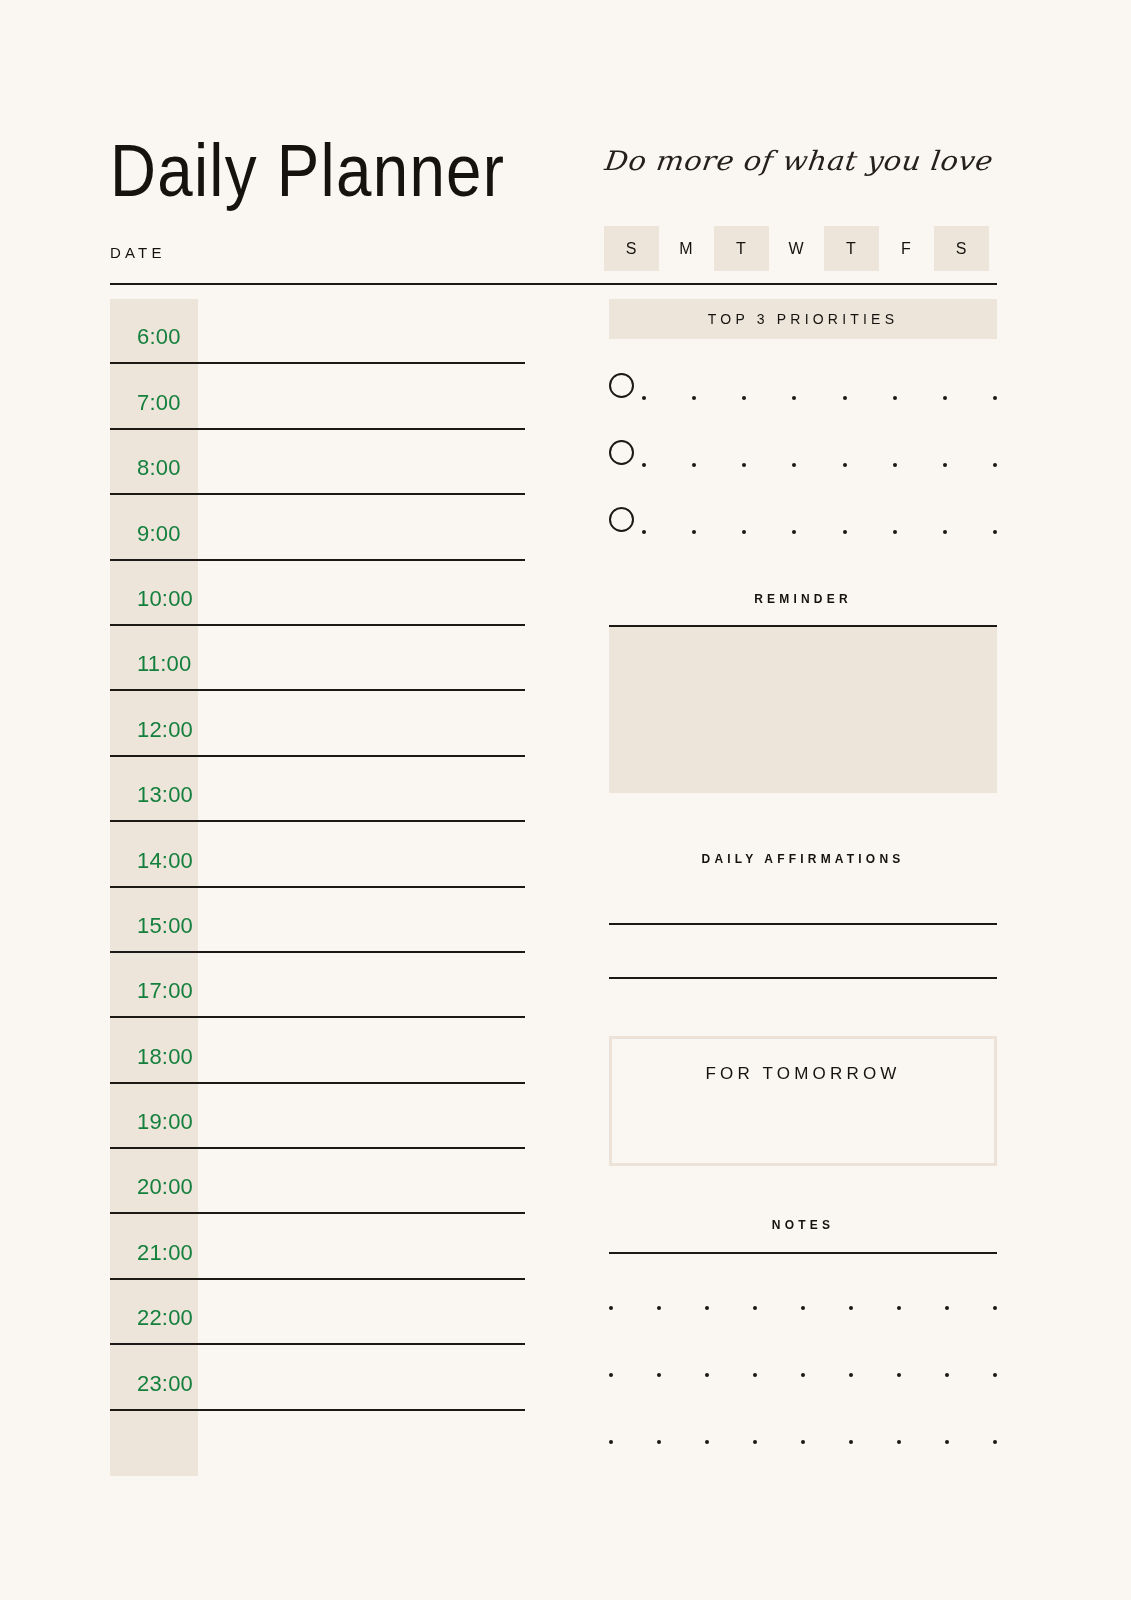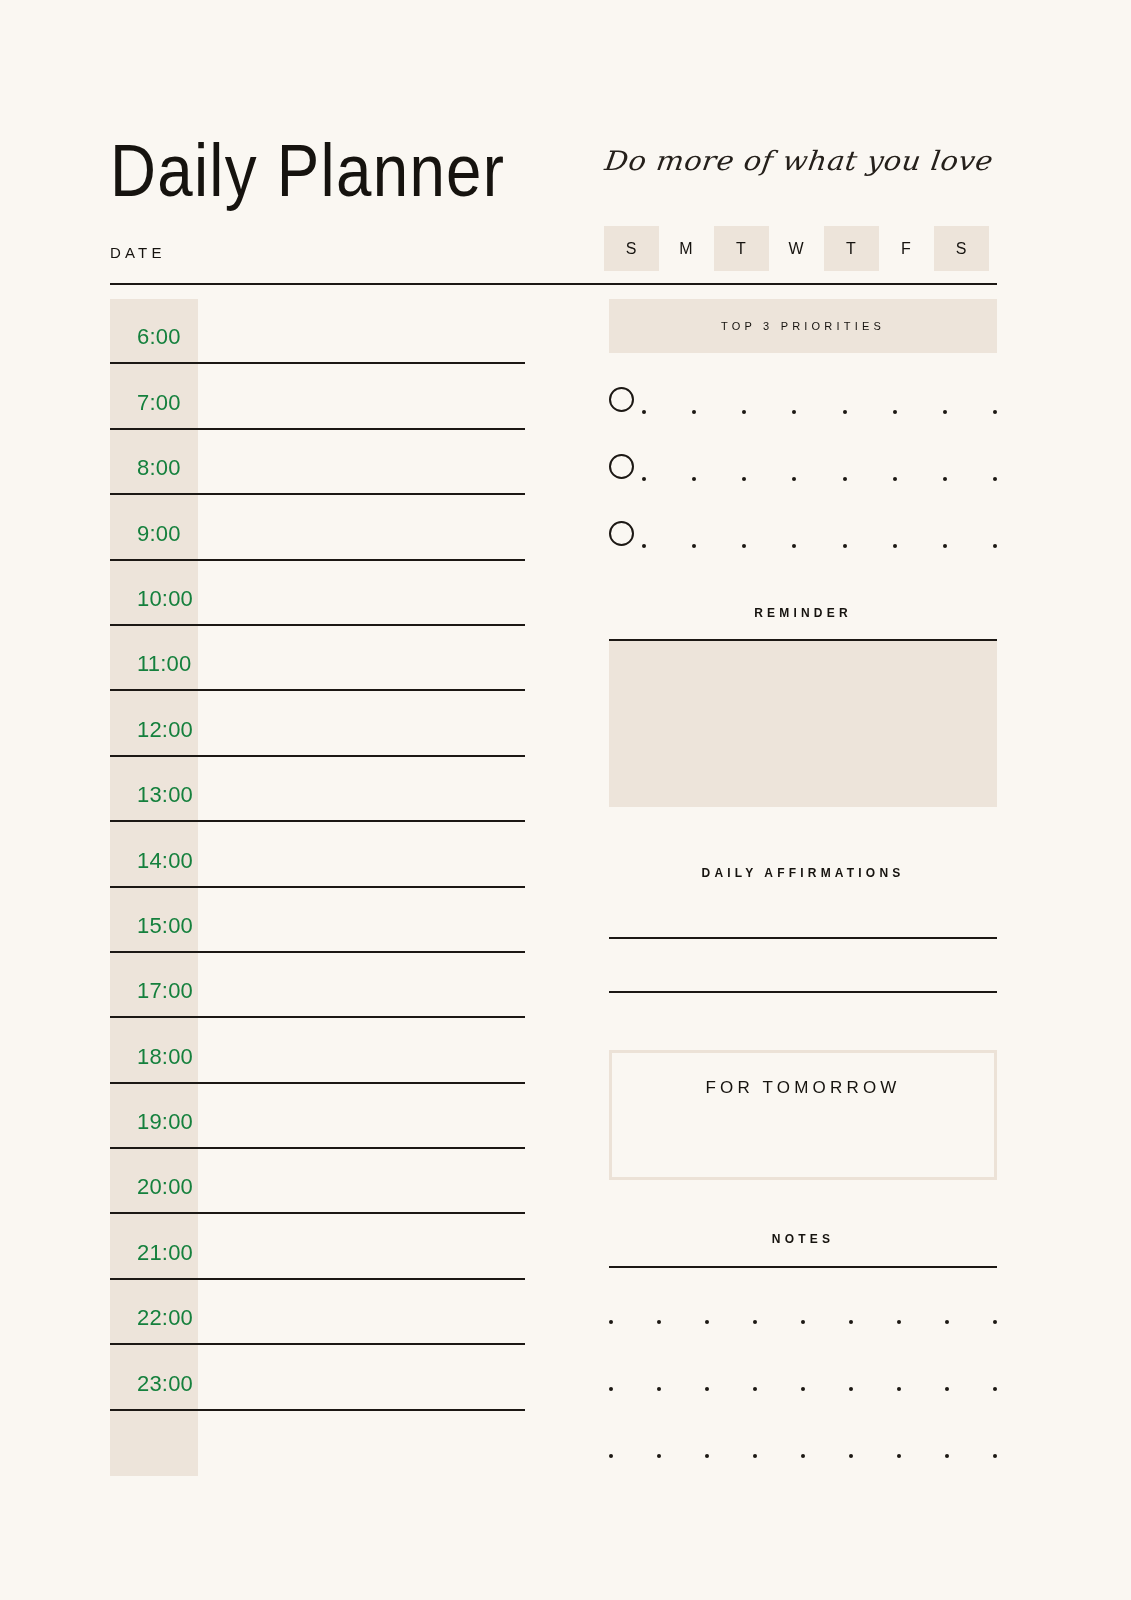--- a/index.html
+++ b/index.html
@@ -147,26 +147,26 @@
   
   .right-col {
     position: absolute;
     left: 609px;
     top: 299px;
     width: 388px;
   }
 
   .section-banner {
     width: 388px;
-    height: 54px;
+    height: 40px;
     background: #ede4da;
     display: flex;
     align-items: center;
     justify-content: center;
-    font-size: 11px;
+    font-size: 14px;
     font-weight: 500;
     letter-spacing: 4.2px;
     color: #16130f;
   }
 
   .section-heading {
     width: 388px;
     text-align: center;
     font-size: 12px;
     font-weight: 700;

